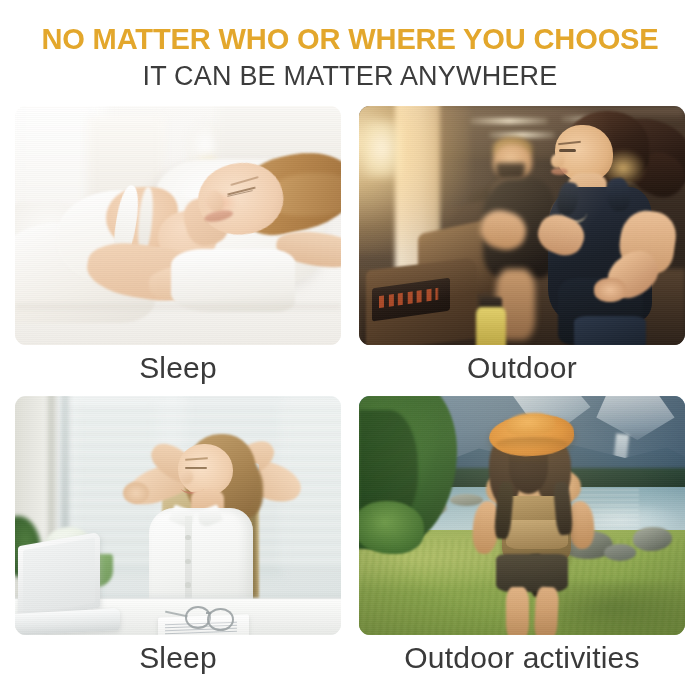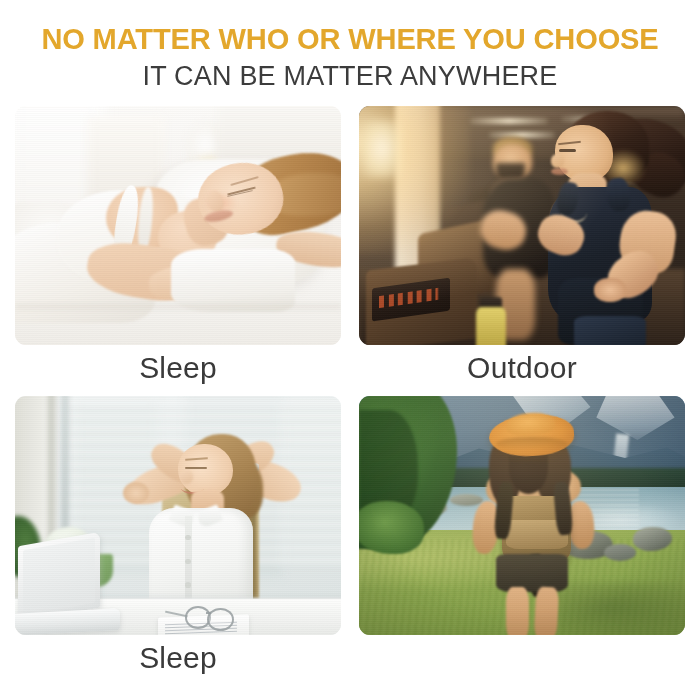--- a/index.html
+++ b/index.html
@@ -1252,16 +1252,17 @@
         <div class="ou-skirt"></div>
         <div class="ou-legL"></div>
         <div class="ou-legR"></div>
         <div class="ou-hat"></div>
         <div class="ou-hatCrown"></div>
         <div class="ou-hatShade"></div>
         <div class="ou-warm"></div>
         <div class="ou-vignette"></div>
         <div class="grain"></div>
       </div>
+      <p class="caption caption-wide">Outdoor activities</p>
     </div>
 
   </div>
 </div>
 
 </body></html>

